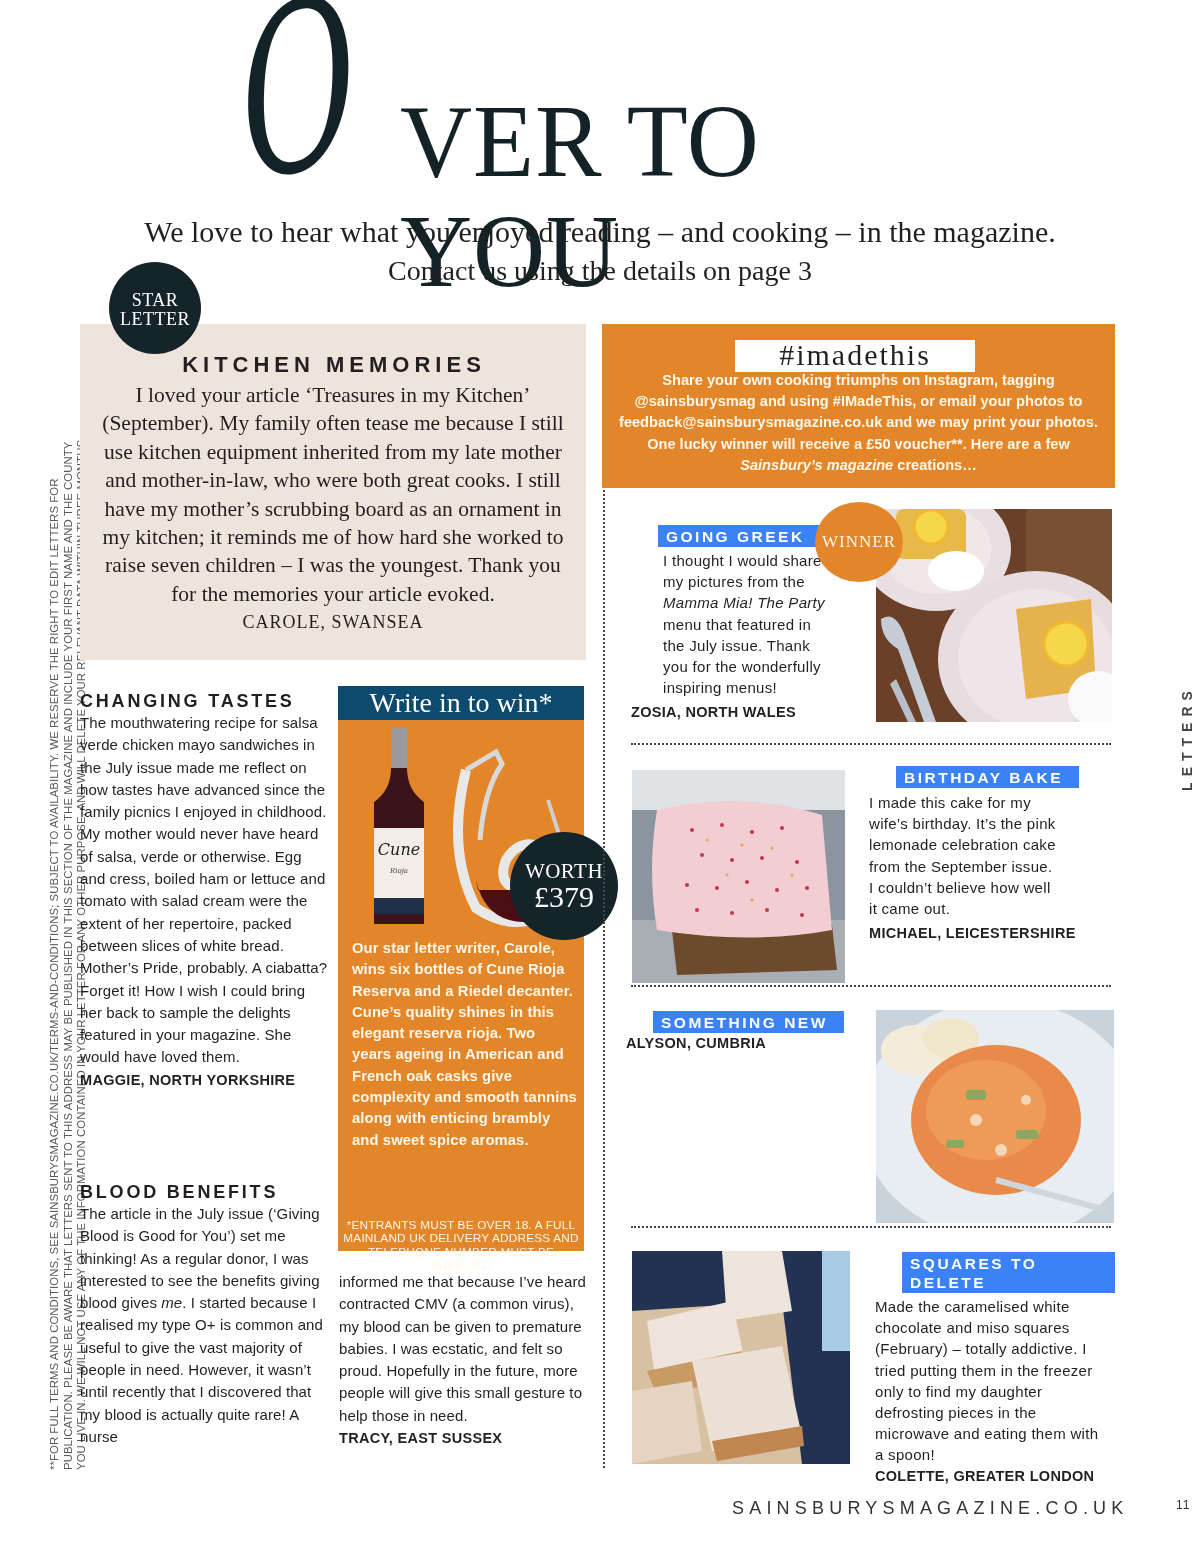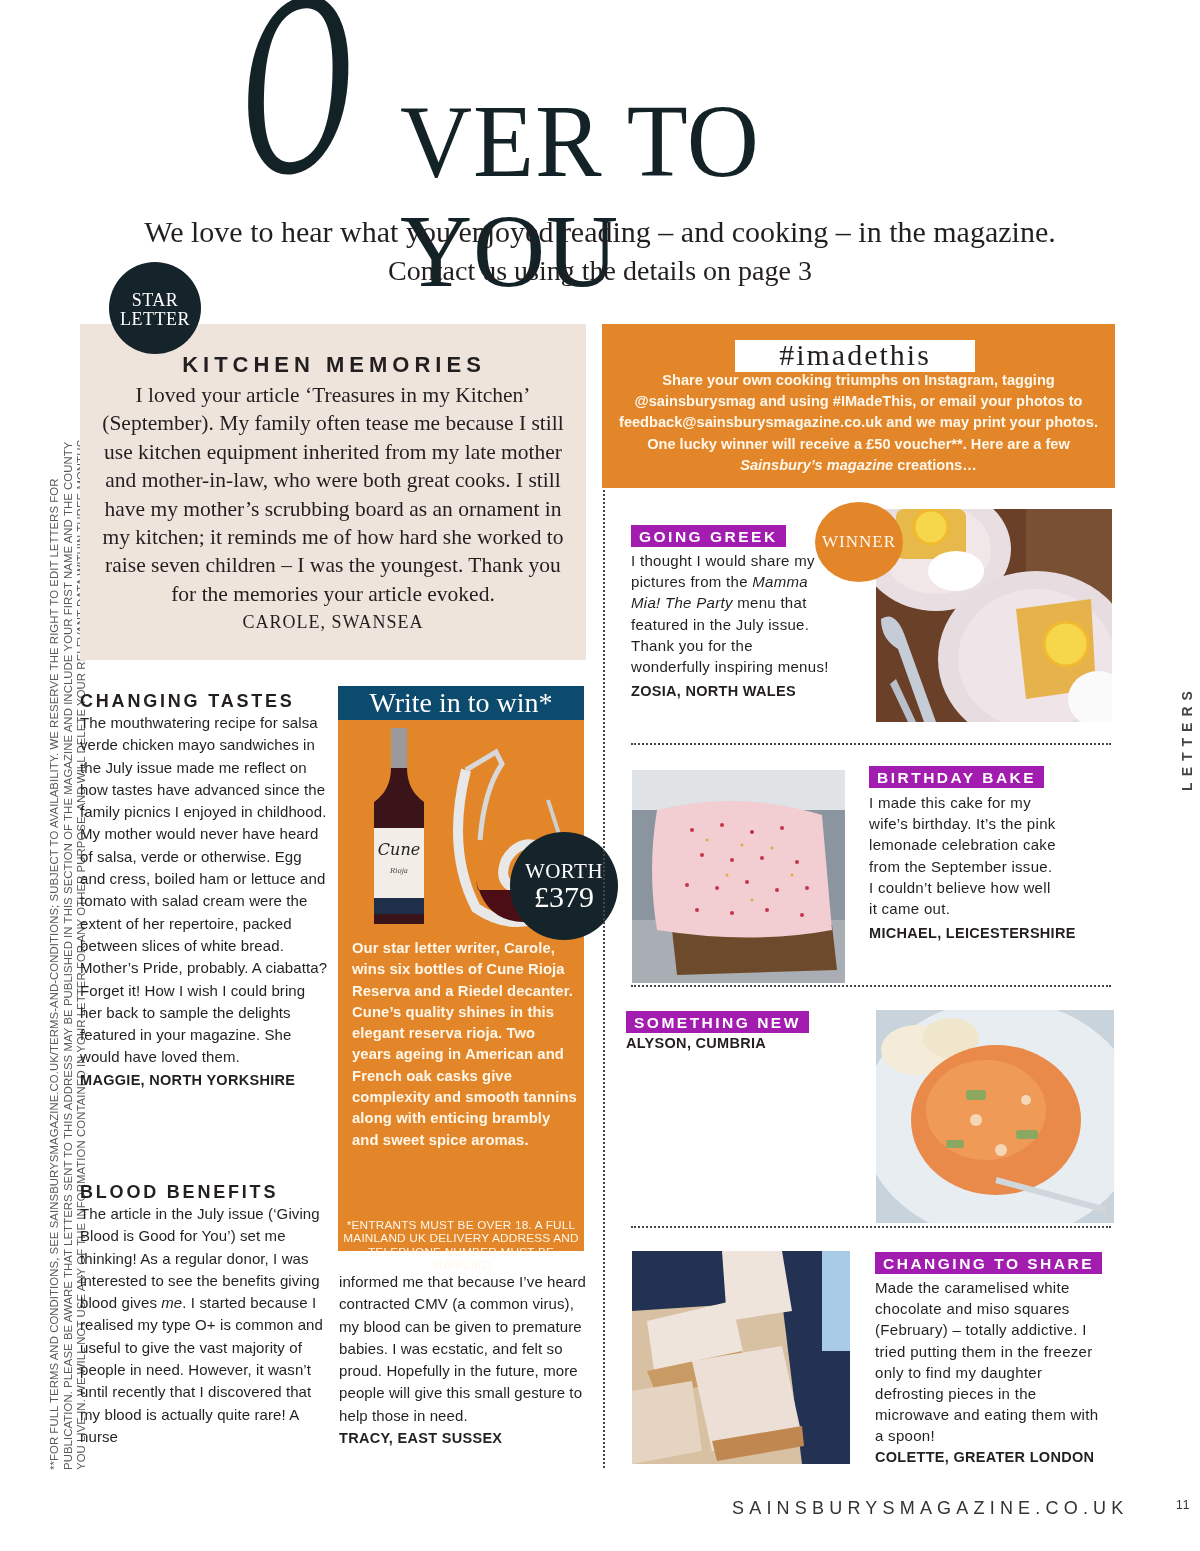--- a/index.html
+++ b/index.html
@@ -107,22 +107,22 @@
     font-family: "Liberation Serif", serif; font-size: 30px; line-height: 30px; text-align: center;
     letter-spacing: 2px; color: #231f20;
   }
   .made-text {
     position: absolute; left: 8px; top: 46px; width: 497px; text-align: center;
     color: #fff7ea; font-weight: 700; font-size: 14.6px; line-height: 21.2px;
   }
   .made-text em { font-style: italic; }
 
   
-  .tag { display: inline-block; background: #a21caf; color: #fff; font-weight: 700; font-size: 15.5px;
-         letter-spacing: 2.5px; padding: 2px 8px 1px 8px; line-height: 19px; }
+  .tag { display: inline-block; background: #3b82f6; color: #fff; font-weight: 700; font-size: 15.5px;
+         letter-spacing: 2.5px; padding: 2px 16px 1px 8px; line-height: 19px; margin-left: 27px; }
   .entry-body { font-size: 15px; line-height: 21.2px; color: #231f20; letter-spacing: 0.3px; }
   .entry-body em { font-style: italic; }
   .entry-sign { font-weight: 700; font-size: 14.5px; line-height: 21px; letter-spacing: 0.3px; color: #231f20; margin-top: 4px; }
 
   .photo { overflow: hidden; }
 
   .winner-badge {
     left: 815px; top: 502px; width: 88px; height: 80px; border-radius: 50%;
     background: #e3862a; color: #fff7ea; font-family: "Liberation Serif", serif;
     font-size: 17px; letter-spacing: 1px; display: flex; align-items: center; justify-content: center;
@@ -208,21 +208,21 @@
 
 <div class="abs made-box">
   <div class="made-tag">#imadethis</div>
   <div class="made-text"><span>Share your own cooking triumphs on Instagram, tagging @sainsburysmag and using #IMadeThis, or email your photos to feedback@sainsburysmagazine.co.uk and we may print your photos. One lucky winner will receive a £50 voucher**. Here are a few </span><em>Sainsbury’s magazine</em><span> creations…</span></div>
 </div>
 
 <div class="abs vdots"></div>
 
 <div class="abs" style="left:631px; top:525px; width:200px;">
   <div class="tag">GOING GREEK</div>
-  <div class="entry-body" style="margin-top:3px;"><span>I thought I would share my pictures from the </span><em>Mamma Mia! The Party</em><span> menu that featured in the July issue. Thank you for the wonderfully inspiring menus!</span></div>
+  <div class="entry-body" style="margin-top:3px;margin-left:32px;"><span>I thought I would share my pictures from the </span><em>Mamma Mia! The Party</em><span> menu that featured in the July issue. Thank you for the wonderfully inspiring menus!</span></div>
   <div class="entry-sign">ZOSIA, NORTH WALES</div>
 </div>
 <svg class="abs photo" style="left:876px; top:509px; width:236px; height:213px;" viewBox="0 0 236 213">
   <rect width="236" height="213" fill="#6a4028"></rect>
   <rect x="150" y="0" width="86" height="213" fill="#7a5034"></rect>
   <ellipse cx="60" cy="40" rx="75" ry="62" fill="#e9dfe2"></ellipse>
   <ellipse cx="60" cy="40" rx="55" ry="45" fill="#f1e6e8"></ellipse>
   <rect x="20" y="0" width="70" height="50" rx="8" fill="#e7b94a"></rect>
   <circle cx="55" cy="18" r="17" fill="#f6d64a" stroke="#f0b930" stroke-width="3"></circle>
   <ellipse cx="80" cy="62" rx="28" ry="20" fill="#ffffff"></ellipse>
@@ -311,21 +311,21 @@
   <rect x="190" y="0" width="28" height="100" fill="#a8cbe8"></rect>
   <path d="M0 60 L150 50 L170 213 L0 213 Z" fill="#d8c0a2"></path>
   <path d="M15 70 L100 50 L115 120 L25 140 Z" fill="#efe4dc"></path>
   <path d="M15 120 L110 100 L115 125 L25 145 Z" fill="#c89a64"></path>
   <path d="M90 0 L150 0 L160 60 L95 70 Z" fill="#efe4dc"></path>
   <path d="M60 110 L150 95 L170 185 L80 200 Z" fill="#ece0d6"></path>
   <path d="M80 190 L170 175 L172 195 L85 210 Z" fill="#c08850"></path>
   <path d="M0 140 L60 130 L70 200 L0 213 Z" fill="#e6d4c2"></path>
 </svg>
 <div class="abs" style="left:875px; top:1252px; width:240px;">
-  <div class="tag">CHANGING TO SHARE</div>
+  <div class="tag">SQUARES TO DELETE</div>
   <div class="entry-body" style="margin-top:3px; width:236px;">Made the caramelised white chocolate and miso squares (February) – totally addictive. I tried putting them in the freezer only to find my daughter defrosting pieces in the microwave and eating them with a spoon!</div>
   <div class="entry-sign" style="margin-top:0;">COLETTE, GREATER LONDON</div>
 </div>
 
 <div class="abs section-label">
   <span class="section-label-inner">LETTERS</span>
 </div>
 <div class="abs footer-url">SAINSBURYSMAGAZINE.CO.UK</div>
 <div class="abs footer-page">11</div>
 

